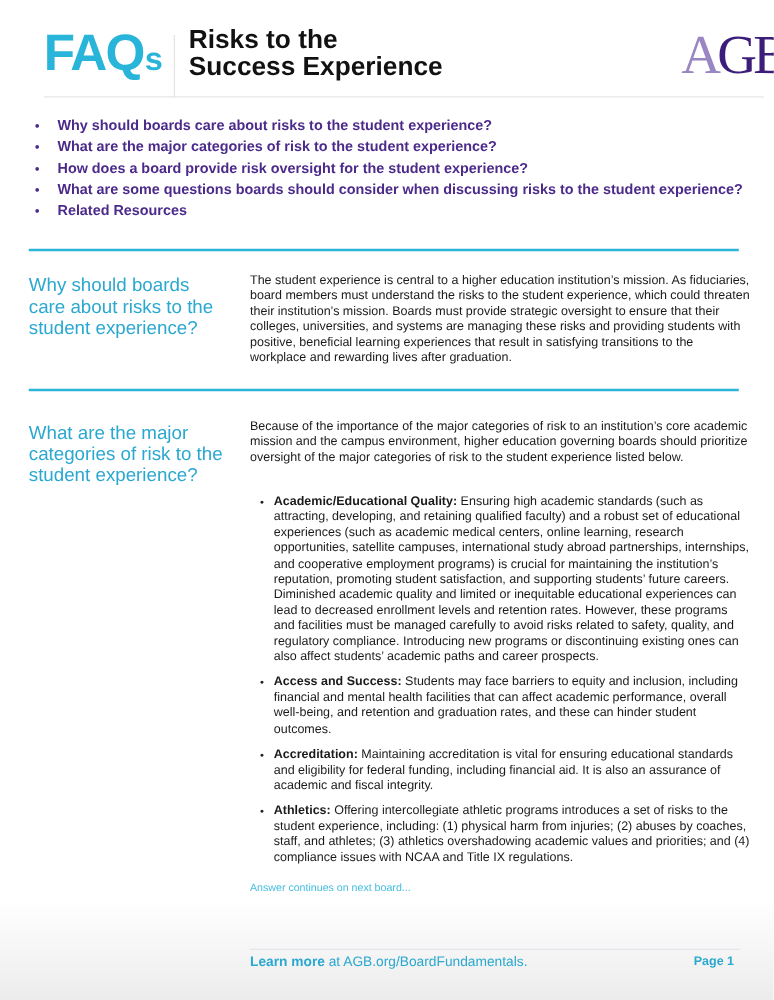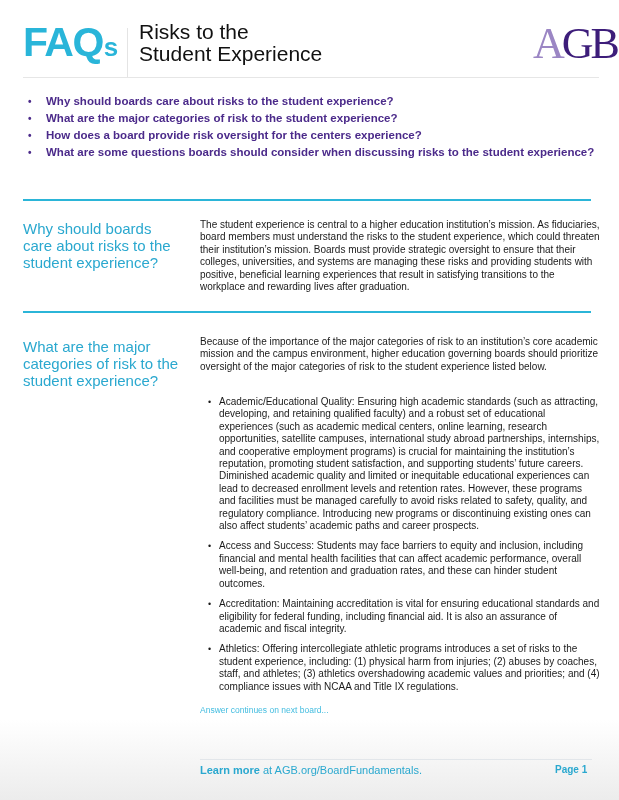--- a/index.html
+++ b/index.html
@@ -17,21 +17,21 @@
     }
     .page-bg-fade {
       position: absolute;
       left: 0; right: 0; bottom: 0;
       height: 80px;
       background: linear-gradient(to bottom, rgba(255,255,255,0) 0%, #ececec 100%);
       z-index: 0;
     }
     .header {
       position: absolute;
-      left: 0; top: 0;
+      left: 12px; top: 0;
       width: 509px;
       height: 78px;
       z-index: 1;
     }
     .faqs-logo {
       position: absolute;
       left: 23px;
       top: 22px;
       font-family: "Liberation Sans", sans-serif;
       font-weight: bold;
@@ -57,21 +57,21 @@
     }
     .header-title {
       position: absolute;
       left: 139px;
       top: 21px;
       font-size: 21px;
       line-height: 22px;
       color: #111;
       font-family: "Liberation Sans", sans-serif;
     }
-    .header-title div { white-space: nowrap; }
+    .header-title div { white-space: nowrap; font-weight: bold; }
     .agb-logo {
       position: absolute;
       left: 494px;
       top: 22px;
       font-family: "Liberation Serif", serif;
       font-size: 44px;
       line-height: 1;
       letter-spacing: -3px;
       margin-left: 39px;
     }
@@ -158,21 +158,21 @@
       padding-left: 11px;
       margin-bottom: 8px;
     }
     .risk-list li::before {
       content: "\2022";
       position: absolute;
       left: 0;
       top: 0;
       font-size: 9px;
     }
-    .risk-list .term { font-weight: normal; margin-top: 27px; }
+    .risk-list .term { font-weight: bold; margin-top: 27px; }
 
     .continues {
       position: absolute;
       left: 200px;
       top: 705px;
       font-size: 8.5px;
       color: #44bde0;
     }
 
     .footer-rule {
@@ -208,33 +208,34 @@
 
 <div class="page-bg-fade"></div>
 
 <header class="header">
   <div class="faqs-logo">
     <span class="big">FAQ</span><span class="small">s</span>
   </div>
   <div class="header-divider-v"></div>
   <div class="header-title">
     <div>Risks to the</div>
-    <div>Student Experience</div>
+    <div>Success Experience</div>
   </div>
   <div class="agb-logo">
     <span class="a">A</span><span class="gb">GB</span>
   </div>
   <div class="header-rule"></div>
 </header>
 
 <ul class="toc">
   <li><a href="#">Why should boards care about risks to the student experience?</a></li>
   <li><a href="#">What are the major categories of risk to the student experience?</a></li>
-  <li><a href="#">How does a board provide risk oversight for the centers experience?</a></li>
+  <li><a href="#">How does a board provide risk oversight for the student experience?</a></li>
   <li><a href="#">What are some questions boards should consider when discussing risks to the student experience?</a></li>
+  <li><a href="#">Related Resources</a></li>
 </ul>
 
 <div class="section-rule" style="top:199px;"></div>
 <div class="section-q" style="top:220px;">Why should boards care about risks to the student experience?</div>
 <div class="section-body" style="top:219px;">
   <p>The student experience is central to a higher education institution’s mission. As fiduciaries, board members must understand the risks to the student experience, which could threaten their institution’s mission. Boards must provide strategic oversight to ensure that their colleges, universities, and systems are managing these risks and providing students with positive, beneficial learning experiences that result in satisfying transitions to the workplace and rewarding lives after graduation.</p>
 </div>
 
 <div class="section-rule" style="top:311px;"></div>
 <div class="section-q" style="top:338px;">What are the major categories of risk to the student experience?</div>

